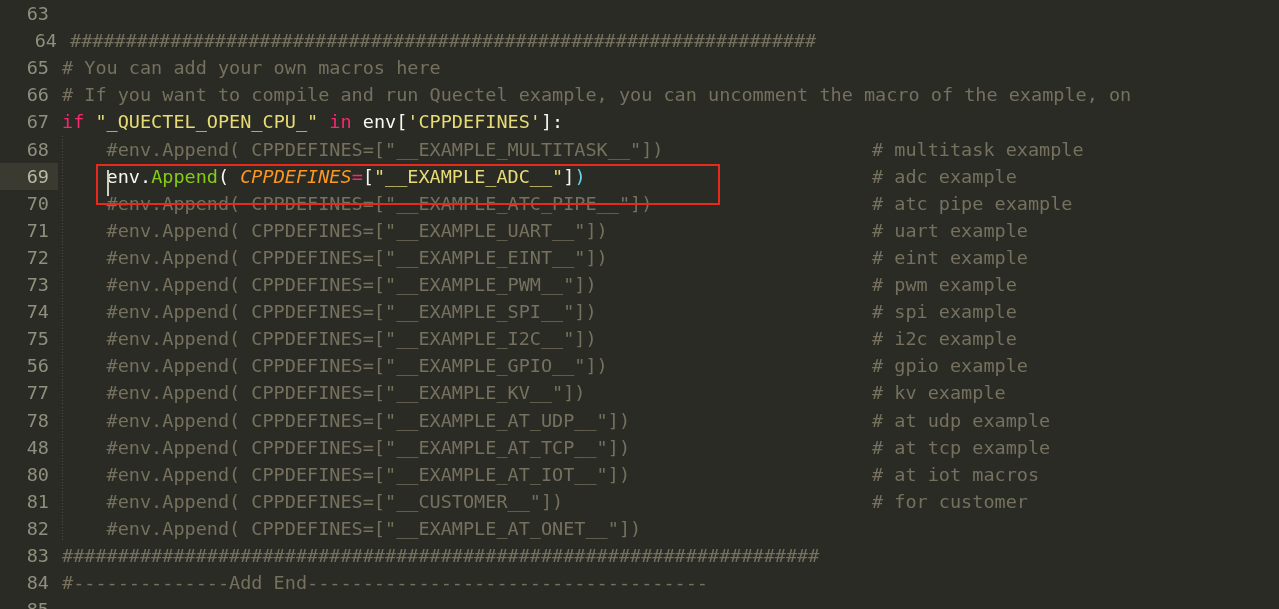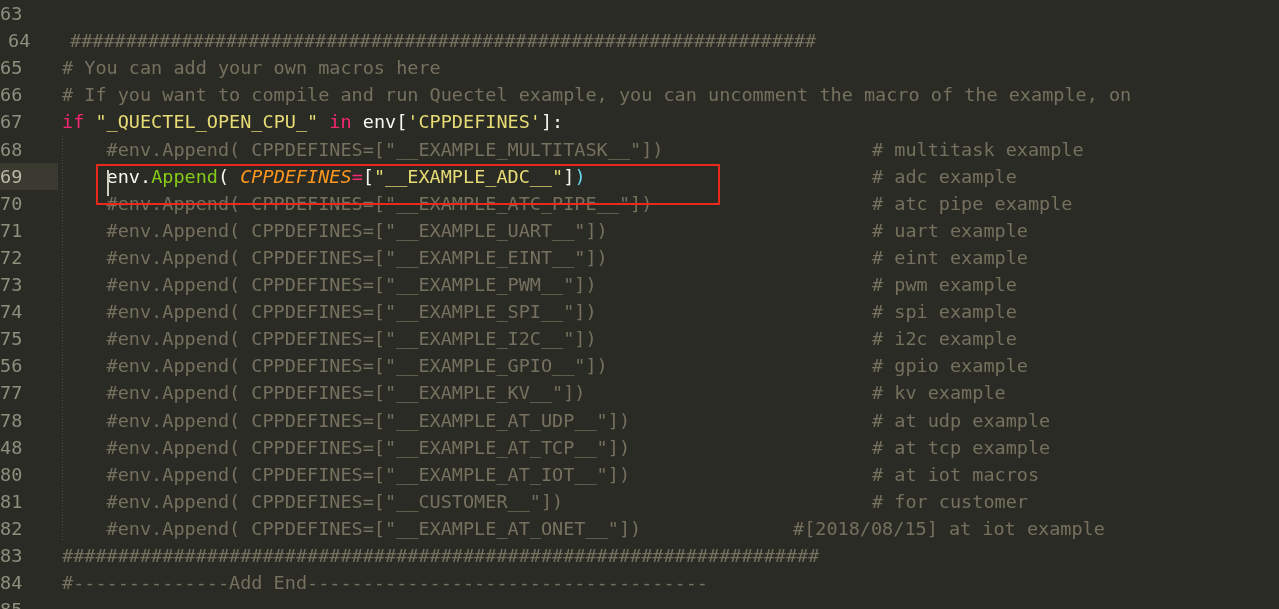--- a/index.html
+++ b/index.html
@@ -34,20 +34,21 @@
     white-space:pre;
   }
 
   
   .gutter {
     position:absolute;
     left:0;
     top:0;
     width:58px;
     height:27.1px;
+    text-align:right;
     padding-right:9px;
     color:#8f8f7e;
     font-size:18.5px;
     line-height:27.1px;
   }
   .row.active .gutter {
     background:#3a3a30;
     color:#b9b9a6;
   }
 
@@ -124,20 +125,20 @@
       <div class="row" style="position: absolute; left: 0px; top: 243.9px; width: 1279px;"><div class="gutter">72</div><div class="guide"></div><div class="code"><span class="t-comment">    #env.Append( CPPDEFINES=["__EXAMPLE_EINT__"])</span></div><div class="code t-comment" style="left: 872px;"># eint example</div></div>
       <div class="row" style="position: absolute; left: 0px; top: 271px; width: 1279px;"><div class="gutter">73</div><div class="guide"></div><div class="code"><span class="t-comment">    #env.Append( CPPDEFINES=["__EXAMPLE_PWM__"])</span></div><div class="code t-comment" style="left: 872px;"># pwm example</div></div>
       <div class="row" style="position: absolute; left: 0px; top: 298.1px; width: 1279px;"><div class="gutter">74</div><div class="guide"></div><div class="code"><span class="t-comment">    #env.Append( CPPDEFINES=["__EXAMPLE_SPI__"])</span></div><div class="code t-comment" style="left: 872px;"># spi example</div></div>
       <div class="row" style="position: absolute; left: 0px; top: 325.2px; width: 1279px;"><div class="gutter">75</div><div class="guide"></div><div class="code"><span class="t-comment">    #env.Append( CPPDEFINES=["__EXAMPLE_I2C__"])</span></div><div class="code t-comment" style="left: 872px;"># i2c example</div></div>
       <div class="row" style="position: absolute; left: 0px; top: 352.3px; width: 1279px;"><div class="gutter">56</div><div class="guide"></div><div class="code"><span class="t-comment">    #env.Append( CPPDEFINES=["__EXAMPLE_GPIO__"])</span></div><div class="code t-comment" style="left: 872px;"># gpio example</div></div>
       <div class="row" style="position: absolute; left: 0px; top: 379.4px; width: 1279px;"><div class="gutter">77</div><div class="guide"></div><div class="code"><span class="t-comment">    #env.Append( CPPDEFINES=["__EXAMPLE_KV__"])</span></div><div class="code t-comment" style="left: 872px;"># kv example</div></div>
       <div class="row" style="position: absolute; left: 0px; top: 406.5px; width: 1279px;"><div class="gutter">78</div><div class="guide"></div><div class="code"><span class="t-comment">    #env.Append( CPPDEFINES=["__EXAMPLE_AT_UDP__"])</span></div><div class="code t-comment" style="left: 872px;"># at udp example</div></div>
       <div class="row" style="position: absolute; left: 0px; top: 433.6px; width: 1279px;"><div class="gutter">48</div><div class="guide"></div><div class="code"><span class="t-comment">    #env.Append( CPPDEFINES=["__EXAMPLE_AT_TCP__"])</span></div><div class="code t-comment" style="left: 872px;"># at tcp example</div></div>
       <div class="row" style="position: absolute; left: 0px; top: 460.7px; width: 1279px;"><div class="gutter">80</div><div class="guide"></div><div class="code"><span class="t-comment">    #env.Append( CPPDEFINES=["__EXAMPLE_AT_IOT__"])</span></div><div class="code t-comment" style="left: 872px;"># at iot macros</div></div>
       <div class="row" style="position: absolute; left: 0px; top: 487.8px; width: 1279px;"><div class="gutter">81</div><div class="guide"></div><div class="code"><span class="t-comment">    #env.Append( CPPDEFINES=["__CUSTOMER__"])</span></div><div class="code t-comment" style="left: 872px;"># for customer</div></div>
-      <div class="row" style="position: absolute; left: 0px; top: 514.9px; width: 1279px;"><div class="gutter">82</div><div class="guide"></div><div class="code"><span class="t-comment">    #env.Append( CPPDEFINES=["__EXAMPLE_AT_ONET__"])</span></div><div class="code t-comment" style="left: 793px;">#[2018/08/15] at iot example</div></div>
+      <div class="row" style="position: absolute; left: 0px; top: 514.9px; width: 1279px;"><div class="gutter">82</div><div class="guide"></div><div class="code"><span class="t-comment">    #env.Append( CPPDEFINES=["__EXAMPLE_AT_ONET__"])</span></div></div>
       <div class="row" style="position: absolute; left: 0px; top: 542px; width: 1279px;"><div class="gutter">83</div><div class="code"><span class="t-comment">####################################################################</span></div></div>
       <div class="row" style="position: absolute; left: 0px; top: 569.1px; width: 1279px;"><div class="gutter">84</div><div class="code"><span class="t-comment">#--------------Add End------------------------------------</span></div></div>
       <div class="row" style="position: absolute; left: 0px; top: 596.2px; width: 1279px;"><div class="gutter">85</div><div class="code"></div></div>
     </div>
   <div id="annotation-box" style="border-color: rgb(232, 41, 28);"></div>
   <div id="caret"></div>
 </div>
 
 </body></html>

